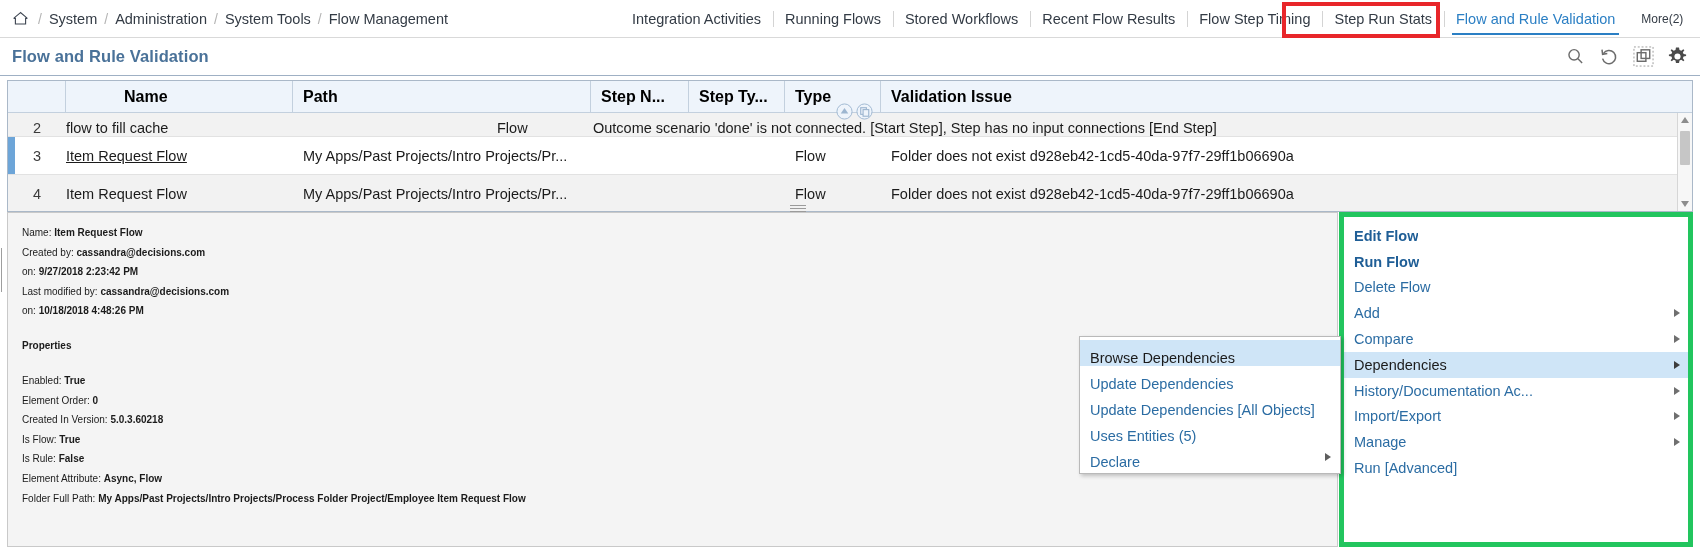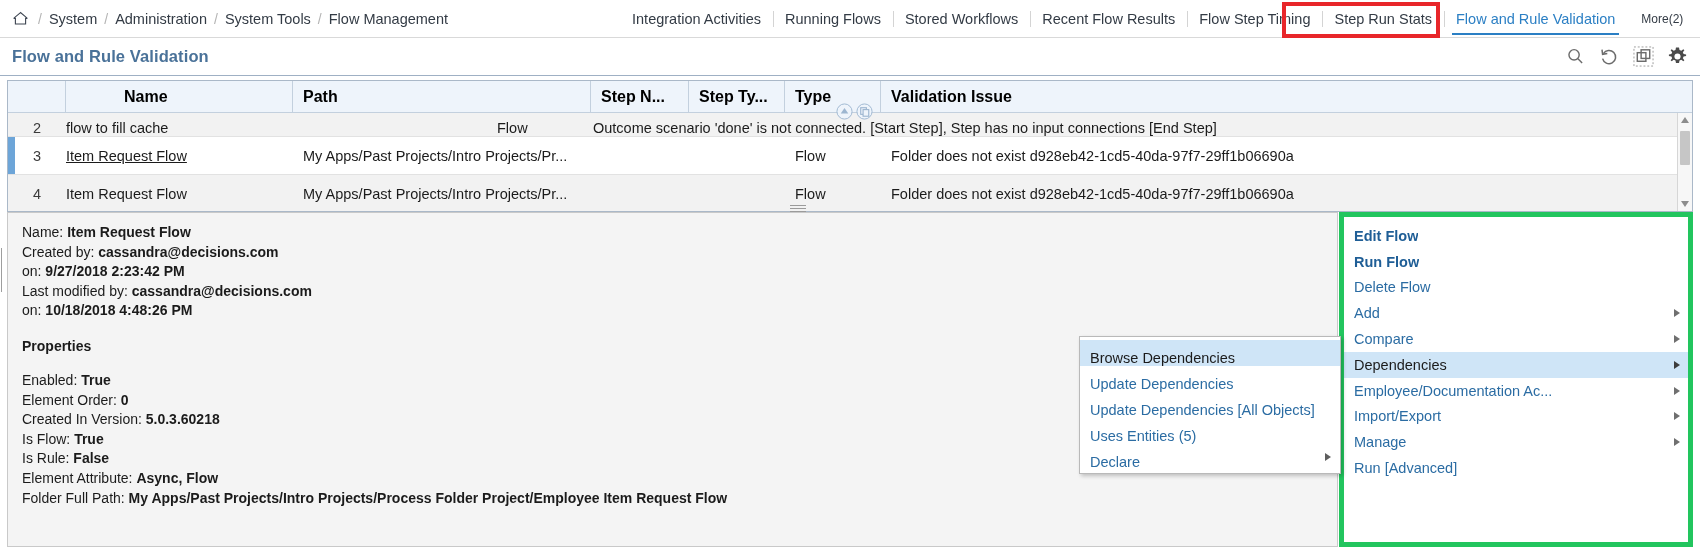--- a/index.html
+++ b/index.html
@@ -181,21 +181,21 @@
     display: block; height: 1px; background: #9b9b9b; margin-bottom: 2px;
   }
 
   
   .details {
     position: absolute; left: 7px; top: 212px;
     width: 1331px; height: 335px;
     background: #f4f4f4;
     border: 1px solid #c9c9c9;
     padding: 10px 0 0 14px;
-    font-size: 14px; color: #1b1b1b;
+    font-size: 10px; color: #1b1b1b;
     overflow: hidden;
   }
   .dline { line-height: 19.6px; white-space: nowrap; }
   .dline b { font-weight: bold; }
   .dspace { height: 15px; }
   .dhead { font-weight: bold; line-height: 20px; }
 
   .vgrip {
     position: absolute; left: 1px; top: 248px;
     width: 5px; height: 22px; z-index: 25;
@@ -487,21 +487,21 @@
     </div>
     <div class="mi">
       <span class="lbl">Compare</span>
       <span class="arr"></span>
     </div>
     <div class="mi hl">
       <span class="lbl">Dependencies</span>
       <span class="arr"></span>
     </div>
     <div class="mi">
-      <span class="lbl">Employee/Documentation Ac...</span>
+      <span class="lbl">History/Documentation Ac...</span>
       <span class="arr"></span>
     </div>
     <div class="mi">
       <span class="lbl">Import/Export</span>
       <span class="arr"></span>
     </div>
     <div class="mi">
       <span class="lbl">Manage</span>
       <span class="arr"></span>
     </div>

